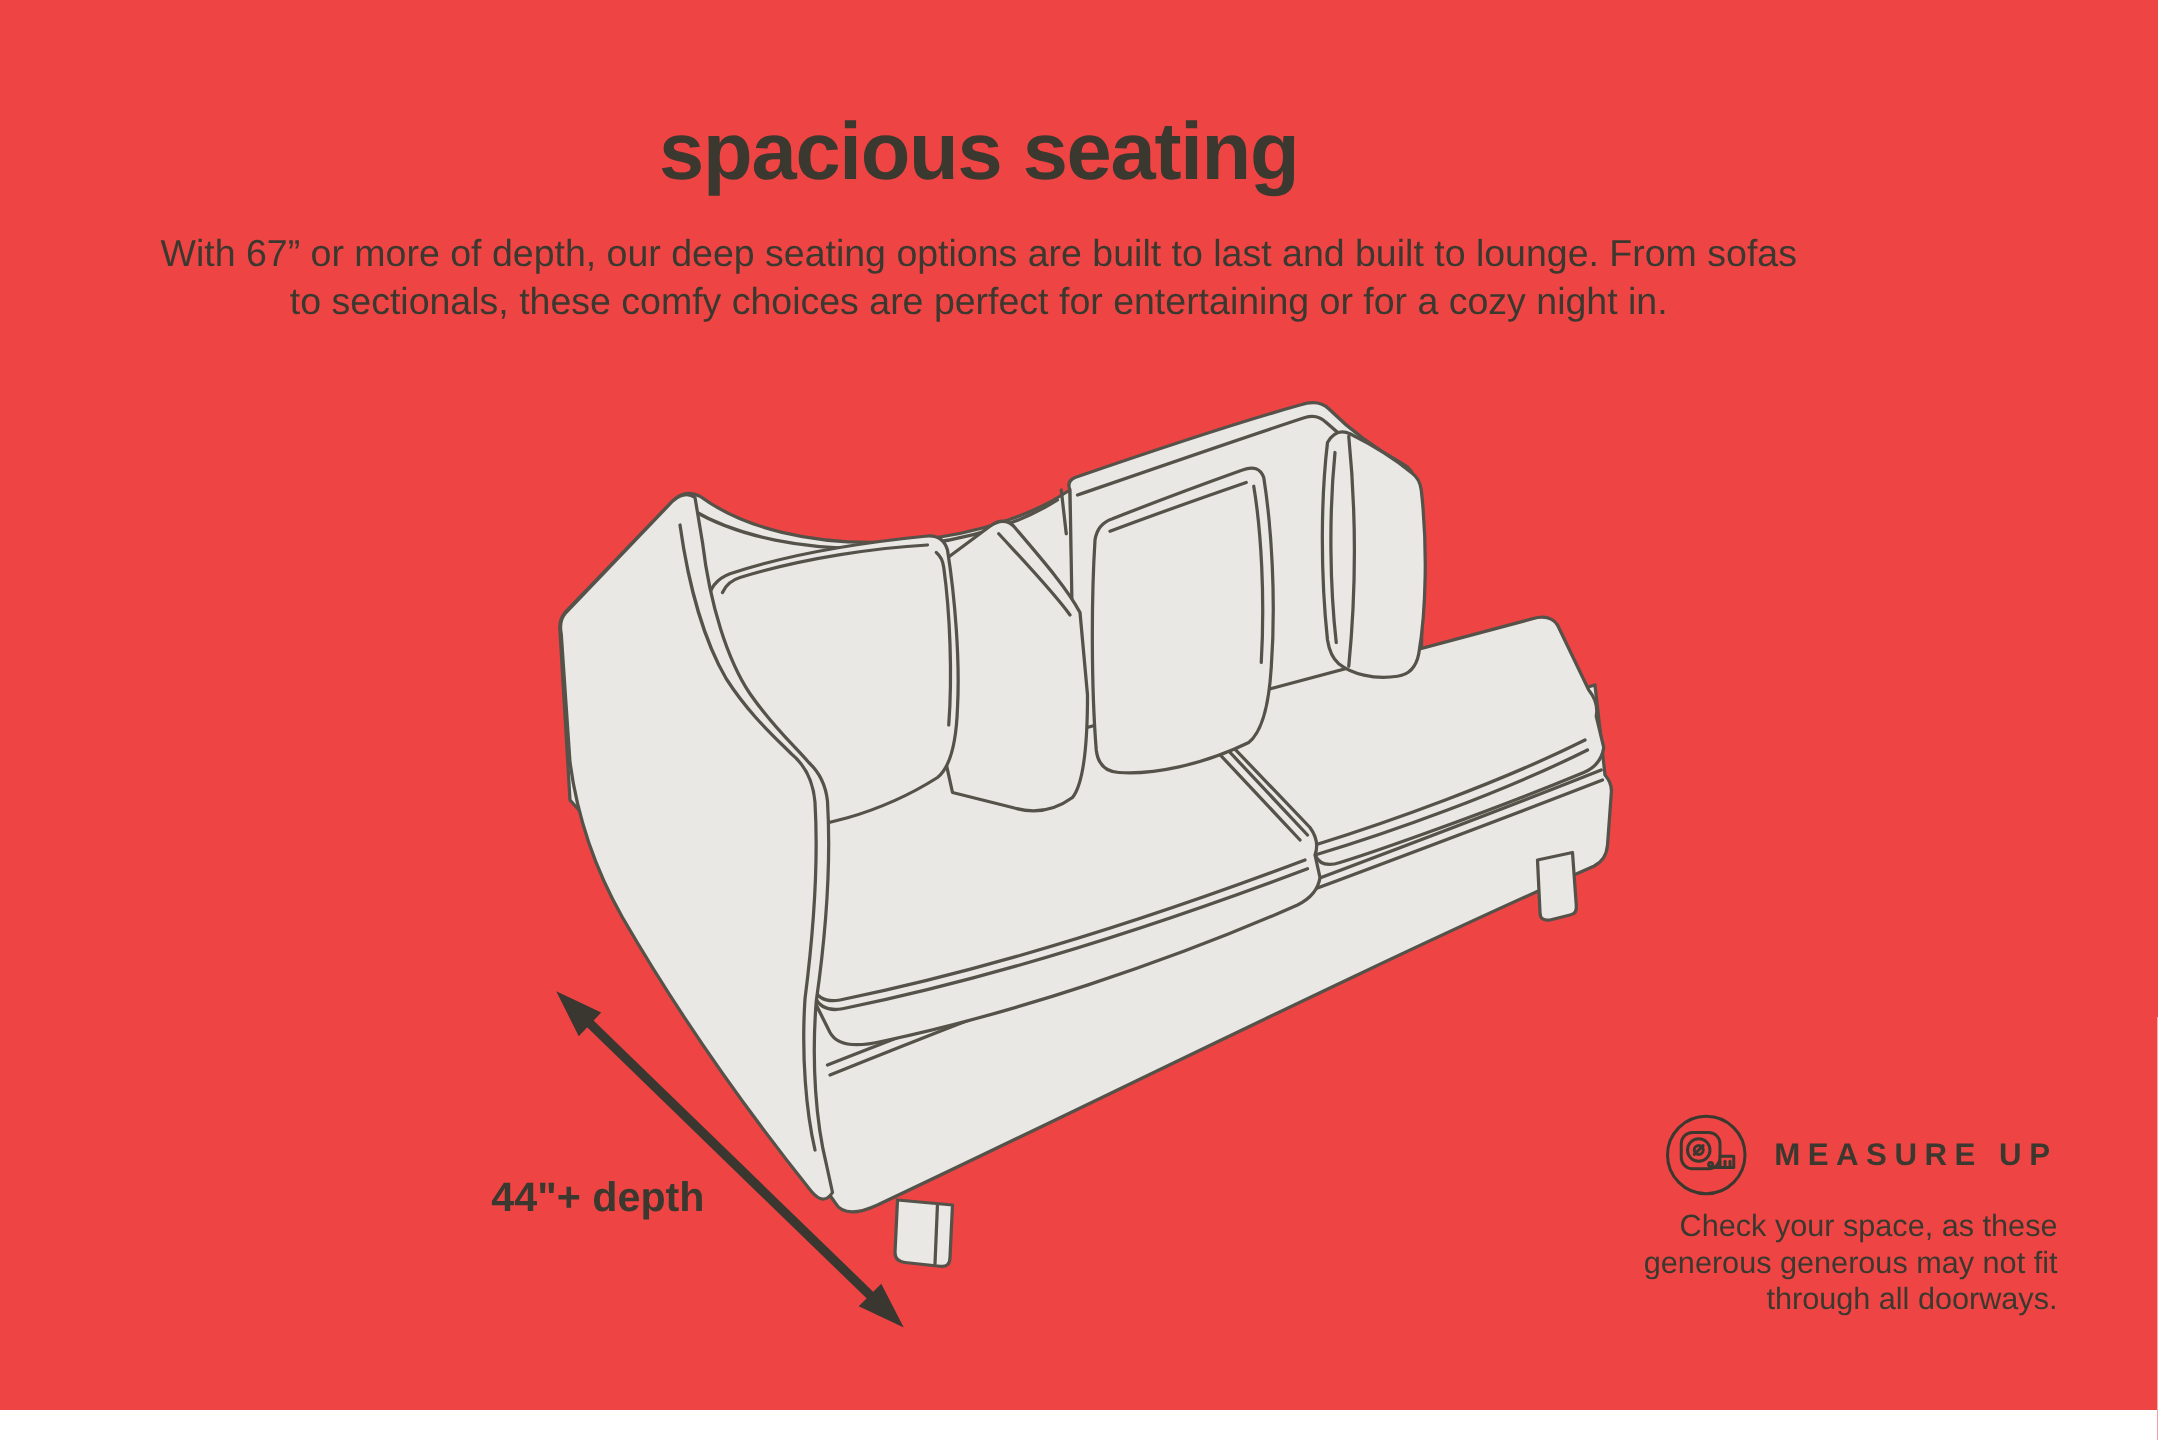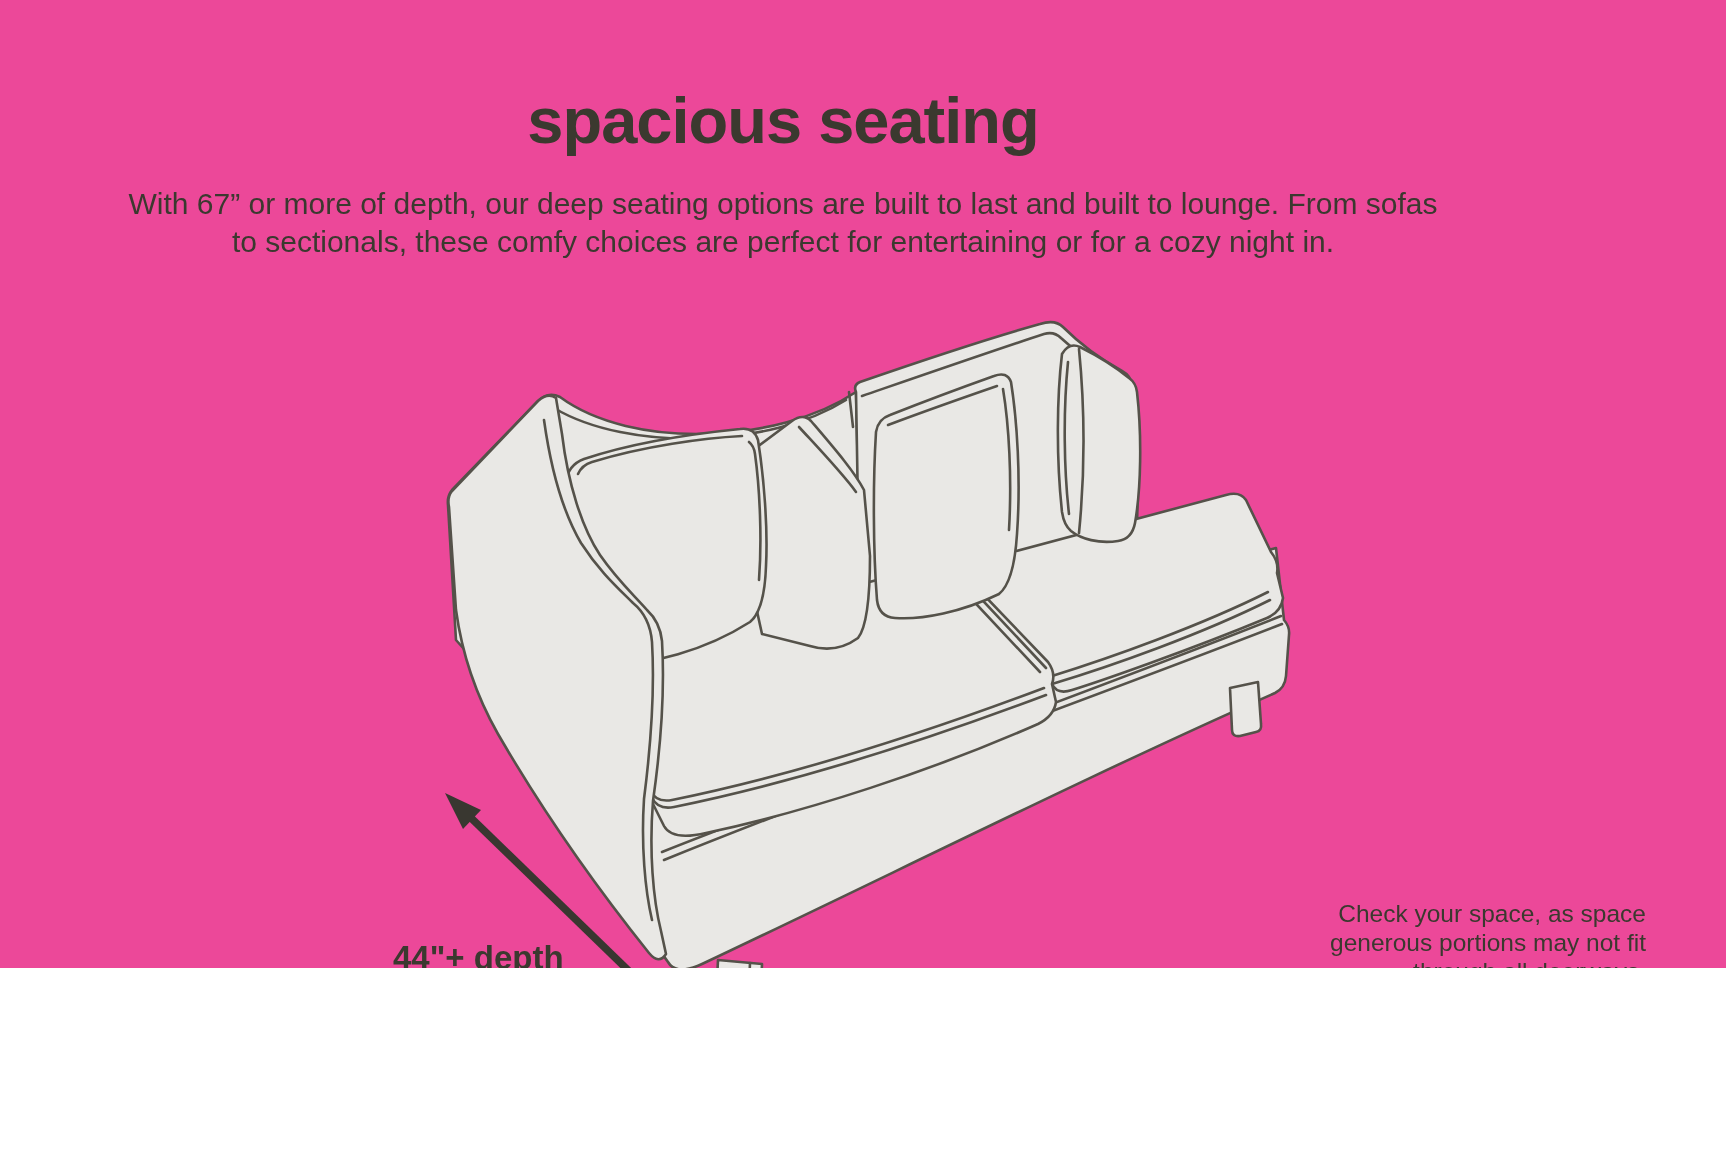--- a/index.html
+++ b/index.html
@@ -4,22 +4,22 @@
 <style>
   html,body{
     margin:0;
     padding:0;
     background:#ffffff;
     font-family:"Liberation Sans", sans-serif;
   }
   .canvas{
     position:relative;
     width:1726px;
-    height:968px;
-    background:#ec4899;
+    height:1128px;
+    background:#ef4444;
     overflow:hidden;
     color:#3b392f;
   }
   .page-title{
     position:absolute;
     left:783px;
     top:88px;
     transform:translateX(-50%);
     margin:0;
     font-size:65px;
@@ -152,16 +152,33 @@
     <g fill="#393730" stroke="none">
       <line x1="468" y1="815" x2="700" y2="1040" stroke="#393730" stroke-width="7.5"></line>
       <polygon points="445,793 463,829 481,810"></polygon>
       <polygon points="723,1062 687,1045 705,1027"></polygon>
     </g>
   </svg>
 
   <div class="dim-label">44"+ depth</div>
 
   <div class="measure-up">
-    <p class="mu-caption">Check your space, as space generous portions may not fit through all doorways.</p>
+    <div class="mu-row">
+      <svg width="68" height="68" viewBox="0 0 68 68">
+        <g fill="none" stroke="#3b392f" stroke-width="2.4" stroke-linejoin="round" stroke-linecap="round">
+          <circle cx="34" cy="34" r="31"></circle>
+          <rect x="14" y="16" width="31" height="29" rx="9"></rect>
+          <circle cx="28" cy="30" r="9"></circle>
+          <circle cx="28" cy="30" r="3.6"></circle>
+          <line x1="24.5" y1="33.5" x2="31.5" y2="26.5"></line>
+          <circle cx="37.5" cy="41.5" r="1.6"></circle>
+          <path d="M45,35 L56,35 L56,44 L41,44"></path>
+          <line x1="45" y1="39" x2="45" y2="44"></line>
+          <line x1="49" y1="39" x2="49" y2="44"></line>
+          <line x1="53" y1="39" x2="53" y2="44"></line>
+        </g>
+      </svg>
+      <div class="mu-heading">MEASURE UP</div>
+    </div>
+    <p class="mu-caption">Check your space, as these generous generous may not fit through all doorways.</p>
   </div>
 
 </div>
 
 </body></html>

